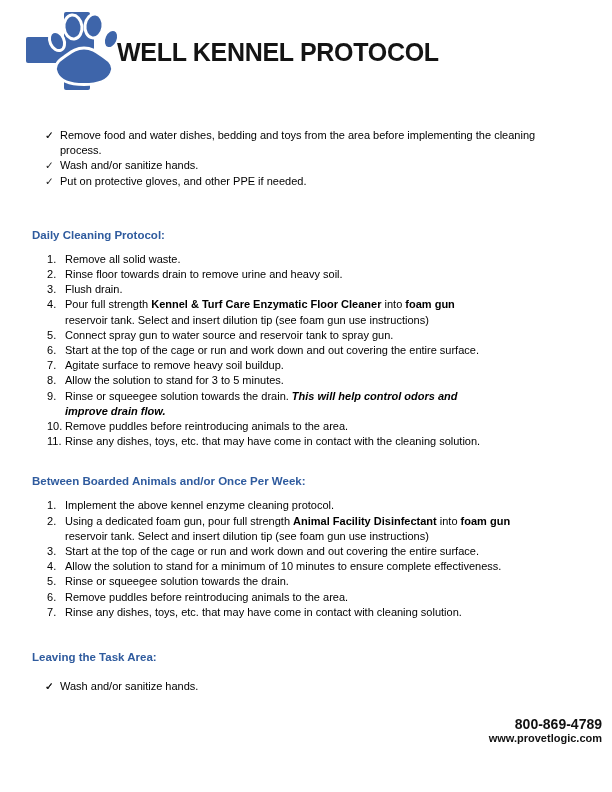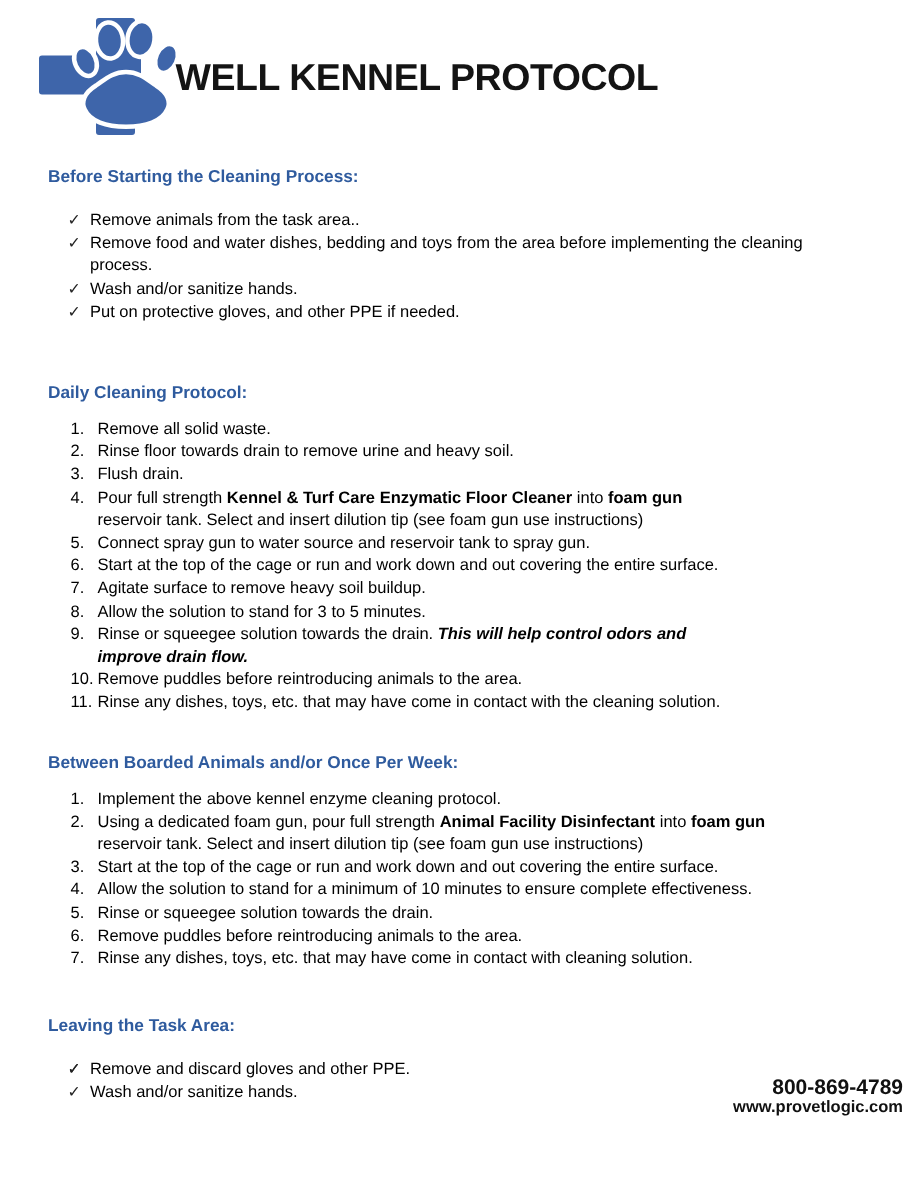--- a/index.html
+++ b/index.html
@@ -56,23 +56,22 @@
         <ellipse cx="70" cy="16" rx="9" ry="12" transform="rotate(8 70 16)"></ellipse>
         <ellipse cx="87" cy="29" rx="7" ry="10" transform="rotate(24 87 29)"></ellipse>
         <path d="M60 38 C51 38 46 43 40 47 C32 52 30 58 32.5 63 C36 71 47 74.5 60 74.5 C73 74.5 84 71 87.5 63 C90 58 88 52 80 47 C74 43 69 38 60 38 Z"></path>
       </g>
     </svg>
     <h1 class="page-title" data-name="page-title">WELL KENNEL PROTOCOL</h1>
   </div>
 
   <div class="content" data-name="sections">
       <section class="section" data-name="section-before-cleaning">
-        <h2 class="section-heading" data-name="section-heading">Before Starting the Cleaning Process:</h2>
         <ul class="check-list" data-name="check-list">
-          <li data-name="list-item"><span class="check" data-name="checkmark-icon">✓</span><span data-name="text-run">Remove animals from the task area..</span></li>
+          <li data-name="list-item"><span class="check" data-name="checkmark-icon">✓</span></li>
           <li data-name="list-item"><span class="check" data-name="checkmark-icon">✓</span><span data-name="text-run">Remove food and water dishes, bedding and toys from the area before implementing the cleaning</span><br><span data-name="text-run">process.</span></li>
           <li data-name="list-item"><span class="check" data-name="checkmark-icon">✓</span><span data-name="text-run">Wash and/or sanitize hands.</span></li>
           <li data-name="list-item"><span class="check" data-name="checkmark-icon">✓</span><span data-name="text-run">Put on protective gloves, and other PPE if needed.</span></li>
         </ul>
       </section>
       <section class="section" data-name="section-daily-protocol">
         <h2 class="section-heading" data-name="section-heading">Daily Cleaning Protocol:</h2>
         <ol class="num-list" data-name="numbered-list">
           <li data-name="list-item"><span data-name="text-run">Remove all solid waste.</span></li>
           <li data-name="list-item"><span data-name="text-run">Rinse floor towards drain to remove urine and heavy soil.</span></li>
@@ -96,21 +95,21 @@
           <li data-name="list-item"><span data-name="text-run">Allow the solution to stand for a minimum of 10 minutes to ensure complete effectiveness.</span></li>
           <li data-name="list-item"><span data-name="text-run">Rinse or squeegee solution towards the drain.</span></li>
           <li data-name="list-item"><span data-name="text-run">Remove puddles before reintroducing animals to the area.</span></li>
           <li data-name="list-item"><span data-name="text-run">Rinse any dishes, toys, etc. that may have come in contact with cleaning solution.</span></li>
         </ol>
       </section>
       <section class="section" data-name="section-leaving-task">
         <h2 class="section-heading" data-name="section-heading">Leaving the Task Area:</h2>
         <ul class="check-list" data-name="check-list">
           <li data-name="list-item"><span class="check" data-name="checkmark-icon">✓</span></li>
-          <li data-name="list-item"><span class="check" data-name="checkmark-icon">✓</span><span data-name="text-run">Remove and discard gloves and other PPE.</span></li>
+          <li data-name="list-item"><span class="check" data-name="checkmark-icon">✓</span></li>
           <li data-name="list-item"><span class="check" data-name="checkmark-icon">✓</span><span data-name="text-run">Wash and/or sanitize hands.</span></li>
         </ul>
       </section>
     </div>
 
   <div class="footer" data-name="footer">
     <div class="phone" data-name="phone-number">800-869-4789</div>
     <div class="site" data-name="website-url">www.provetlogic.com</div>
   </div>
 

